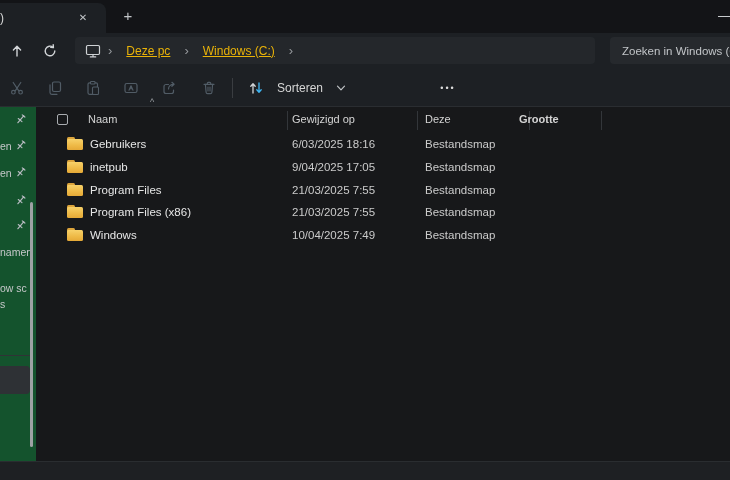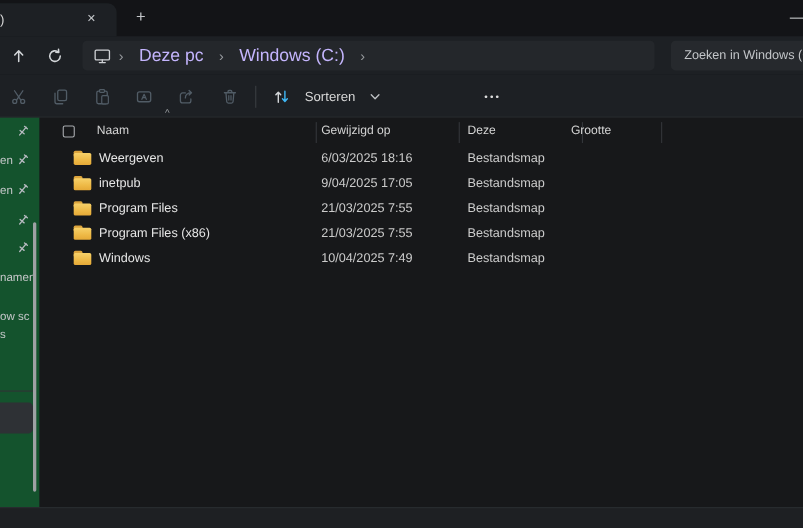--- a/index.html
+++ b/index.html
@@ -18,21 +18,21 @@
     line-height:19px; font-size:15px; color:#c3c6c9; }
   #min-btn { position:absolute; right:-6px; top:10px; width:18px; height:14px; }
   #min-btn::after { content:""; position:absolute; left:0; top:6px; width:14px; height:1.4px; background:#c8cbce; }
 
   
   #navbar { position:absolute; left:0; top:33px; width:730px; height:35px; background:#1d2024; }
   .navbtn { position:absolute; top:5px; width:26px; height:26px; display:flex; align-items:center;
     justify-content:center; border-radius:4px; }
   #addressbox { position:absolute; left:75px; top:4px; width:520px; height:27px; background:#24272b;
     border-radius:4px; display:flex; align-items:center; padding-left:10px; gap:4px; }
-  .crumb { font-size:16px; color:#c4b5fd; padding:2px 7px; border-radius:3px; white-space:nowrap; }
+  .crumb { font-size:12px; color:#eab308; padding:2px 7px; border-radius:3px; white-space:nowrap;text-decoration:underline; }
   .crumb-chev { font-size:13px; color:#96999d; padding:0 3px; }
   #searchbox { position:absolute; left:610px; top:4px; width:128px; height:27px; background:#26292d;
     border-radius:4px; display:flex; align-items:center; padding-left:12px; }
   #search-text { font-size:11.5px; color:#c2c5c8; white-space:nowrap; }
 
   
   #toolbar { position:absolute; left:0; top:68px; width:730px; height:39px; background:#1d2024;
     border-bottom:1px solid #2a2d31; }
   .toolbtn { position:absolute; top:6px; width:28px; height:28px; display:flex; align-items:center;
     justify-content:center; border-radius:4px; }
@@ -237,30 +237,30 @@
   <div id="content">
     <div id="sort-caret">^</div>
     <div id="list-header">
       <span id="hdr-check"></span>
       <span class="hdr-cell" style="left:52px;">Naam</span>
       <span class="col-sep" style="left:251px;"></span>
       <span class="hdr-cell" style="left:256px;">Gewijzigd op</span>
       <span class="col-sep" style="left:381px;"></span>
       <span class="hdr-cell" style="left:389px;">Deze</span>
       <span class="col-sep" style="left:493px;"></span>
-      <span class="hdr-cell" style="left:483px;">Grootte</span>
+      <span class="hdr-cell" style="left:483px;font-weight:bold;">Grootte</span>
       <span class="col-sep" style="left:565px;"></span>
     </div>
     <div id="file-rows">
         <div class="file-row">
           <span class="cell-icon">
             <span class="folder-back"></span>
             <span class="folder-front"></span>
           </span>
-          <span class="cell name">Weergeven</span>
+          <span class="cell name">Gebruikers</span>
           <span class="cell date">6/03/2025 18:16</span>
           <span class="cell type">Bestandsmap</span>
           <span class="cell size"></span>
         </div>
         <div class="file-row">
           <span class="cell-icon">
             <span class="folder-back"></span>
             <span class="folder-front"></span>
           </span>
           <span class="cell name">inetpub</span>

